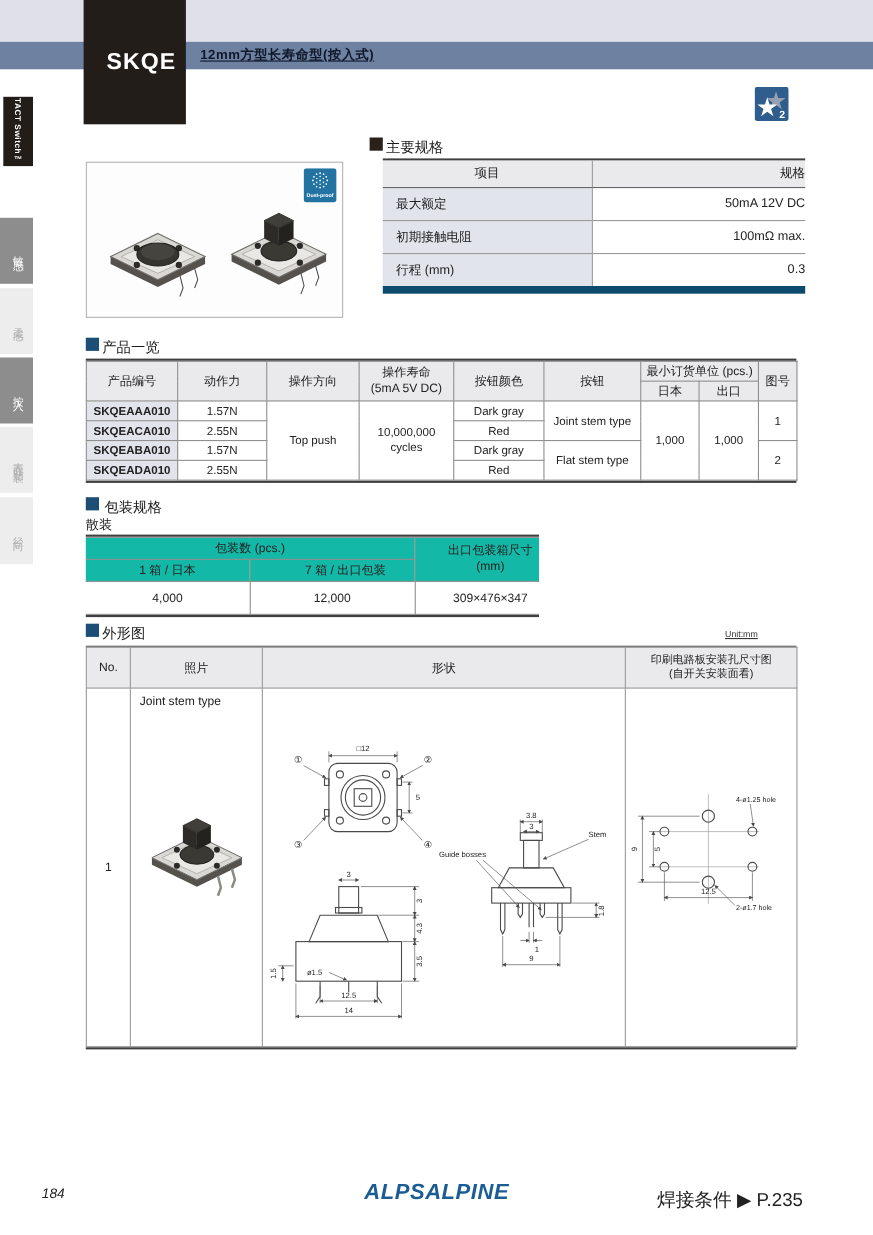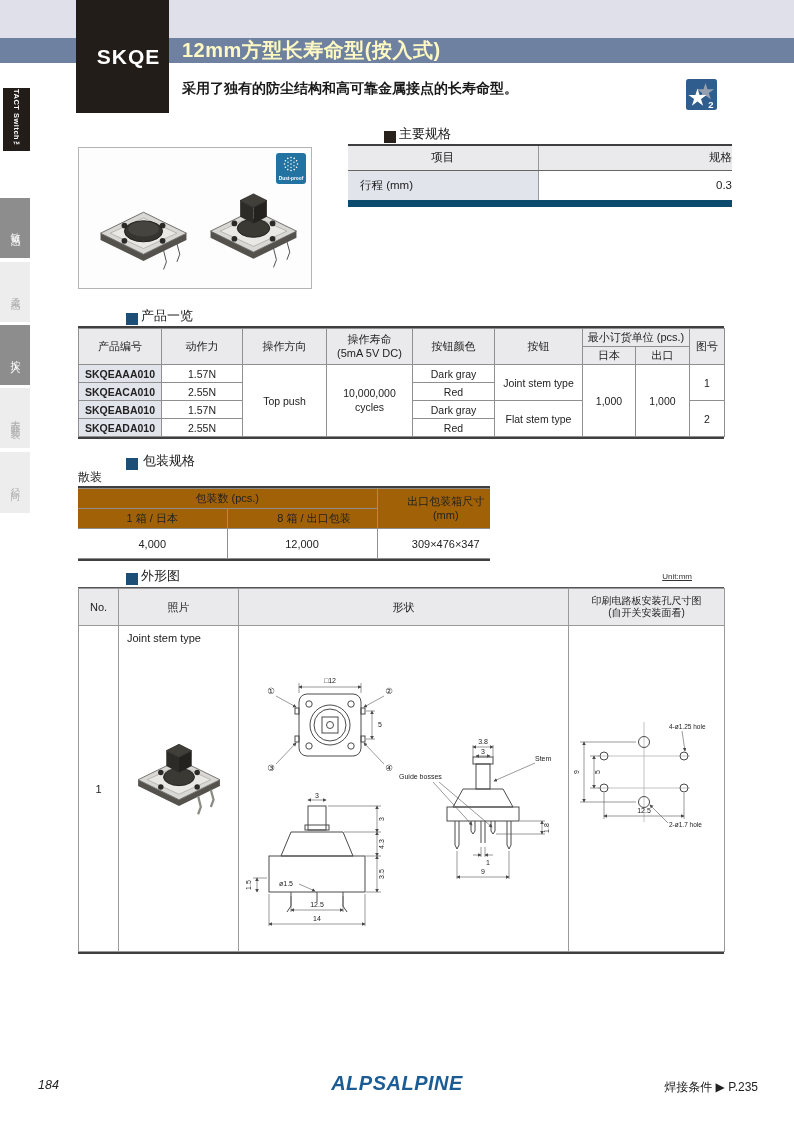--- a/index.html
+++ b/index.html
@@ -3,35 +3,35 @@
 <meta charset="utf-8">
 <style>
   * { margin:0; padding:0; box-sizing:border-box; }
   body { font-family:"Liberation Sans","DejaVu Sans",sans-serif; background:#f2f2f2; }
   .page { position:relative; width:794px; height:1123px; background:#ffffff; margin:0 auto; overflow:hidden; }
   .abs { position:absolute; }
 
   
   .top-band { left:0; top:0; width:794px; height:38px; background:#dfe0ea; }
   .title-bar { left:0; top:38px; width:794px; height:25px; background:#6e81a0; }
-  .title-bar-text { position:absolute; left:182px; top:0; line-height:25px; color:#fef9c3; font-size:20px; font-weight:bold; letter-spacing:0.5px; }
+  .title-bar-text { position:absolute; left:182px; top:0; line-height:25px; color:#0f172a; font-size:12px; font-weight:bold; letter-spacing:0.5px;text-decoration:underline; }
   .model-box { left:76px; top:0; width:93px; height:113px; background:#231d19; display:flex; align-items:center; justify-content:center; }
   .model-box span { color:#ffffff; font-size:21px; font-weight:bold; letter-spacing:1px;margin-left:12px; }
   .subtitle { left:182px; top:80px; font-size:14px; font-weight:bold; color:#1a1a1a; }
 
   
   .tact-box { left:3px; top:88px; width:27px; height:63px; background:#231d19; display:flex; align-items:center; justify-content:center; }
   .tact-box span { writing-mode:vertical-rl; color:#ffffff; font-size:7.5px; font-weight:bold; letter-spacing:0.5px; }
   .side-tab { left:0; width:30px; display:flex; align-items:center; justify-content:center; }
   .side-tab span { writing-mode:vertical-rl; font-size:10px; letter-spacing:3px; }
   .tab-dark { background:#8d8d8d; } .tab-dark span { color:#ffffff; }
   .tab-light { background:#ededed; } .tab-light span { color:#b0b0b0; }
 
   
-  .sec-title { display:flex; align-items:flex-end; font-size:13px; color:#1a1a1a;margin-left:48px; }
+  .sec-title { display:flex; align-items:flex-start; font-size:13px; color:#1a1a1a; }
   .sq { display:inline-block; width:12px; height:12px; margin-right:3px; }
   .sq-blue { background:#1d4e75; }
   .sq-dark { background:#29211c; }
 
   
   .photo-box { left:78px; top:147px; width:234px; height:142px; background:#fdfdfd; border:1px solid #b4b4b4; }
 
   
   .stable-wrap { left:348px; top:144px; width:384px; border-top:2px solid #3f3f3f; border-bottom:7px solid #0c4a6e; }
   .stable { border-collapse:collapse; table-layout:fixed; width:384px; font-size:11.5px; color:#222; }
@@ -47,45 +47,45 @@
   .ptable th, .ptable td { border:1px solid #8f8f8f; text-align:center; padding:0; }
   .ptable thead th { background:#eaeaec; font-weight:normal; height:18px; font-size:11px; }
   .ptable tbody td { height:18px; }
   .ptable td.pn { background:#e2e4ec; font-weight:bold; text-align:left; padding-left:6px; }
   .two-line div { line-height:1.25; }
 
   
   .ktable-wrap { left:78px; top:486px; width:412px; border-top:2px solid #3f3f3f; border-bottom:2px solid #3f3f3f; }
   .ktable { border-collapse:collapse; table-layout:fixed; width:412px; font-size:11px; color:#222; }
   .ktable th, .ktable td { border:1px solid #8f8f8f; text-align:center; padding:0; }
-  .ktable th { background:#a16207; font-weight:normal; height:20px; }
+  .ktable th { background:#14b8a6; font-weight:normal; height:20px; }
   .ktable td { height:30px; background:#fff; }
   .ktable th:first-child, .ktable td:first-child { border-left:none; }
   .ktable th:last-child, .ktable td:last-child { border-right:none;padding-left:24px; }
 
   
   .otable-wrap { left:78px; top:587px; width:646px; border-top:1.5px solid #555; border-bottom:2px solid #3f3f3f; }
   .otable { border-collapse:collapse; table-layout:fixed; width:646px; font-size:11px; color:#222; }
   .otable th, .otable td { border:1px solid #9a9a9a; text-align:center; padding:0; }
   .otable thead th { background:#eaeaec; font-weight:normal; height:37px; }
   .otable tbody td { height:326px; vertical-align:top; position:relative; }
   .otable td.no-cell { vertical-align:middle; }
   .photo-label { position:absolute; left:8px; top:6px; font-size:11px; color:#222; }
-  .unit-note { left:592px; top:572px; width:100px; text-align:right; font-size:8px; color:#333;text-decoration:underline; }
+  .unit-note { left:624px; top:572px; width:100px; text-align:center; font-size:8px; color:#333;text-decoration:underline; }
 
   
   .dwg { fill:none; stroke:#4a4a4a; stroke-width:1; }
   .dim { fill:none; stroke:#555; stroke-width:0.6; }
   .cl  { fill:none; stroke:#aaa; stroke-width:0.7; }
   .dtx { font-size:7px; fill:#222; }
   .dtx2 { font-size:8.5px; fill:#222; }
 
   
   .page-num { left:38px; top:1078px; font-size:12.5px; color:#222;font-style:italic; }
-  .footer-right { left:582px; top:1079px; width:176px; text-align:right; font-size:12px; color:#222; }
+  .footer-right { left:554px; top:1079px; width:176px; text-align:right; font-size:17px; color:#222; }
   .logo-wrap { left:300px; top:1070px; width:194px; text-align:center; }
 </style>
 </head>
 <body>
 
 <svg width="0" height="0" style="position:absolute">
   <defs>
     <marker id="arr" markerWidth="7" markerHeight="7" refX="5" refY="3" orient="auto-start-reverse">
       <path d="M0,0 L6,3 L0,6 Z" fill="#4a4a4a"></path>
     </marker>
@@ -94,21 +94,20 @@
 
 <div class="page">
 
   <div class="abs top-band"></div>
   <div class="abs title-bar">
     <div class="title-bar-text">12mm方型长寿命型(按入式)</div>
   </div>
   <div class="abs model-box">
     <span>SKQE</span>
   </div>
-  <div class="abs subtitle">采用了独有的防尘结构和高可靠金属接点的长寿命型。</div>
 
   <div class="abs" style="left:686px;top:79px;width:31px;height:31px;">
     <svg width="31" height="31" viewBox="0 0 31 31">
       <rect x="0" y="0" width="31" height="31" rx="2.5" fill="#2e5d8e"></rect>
       <polygon points="19.5,4 21.5,10.2 28.1,10.2 22.8,14.1 24.8,20.3 19.5,16.4 14.2,20.3 16.2,14.1 10.9,10.2 17.5,10.2" fill="#94a0b0"></polygon>
       <polygon points="11.5,9.5 13.6,16.1 20.5,16.1 15,20.1 17.1,26.7 11.5,22.6 5.9,26.7 8.1,20.1 2.5,16.1 9.4,16.1" fill="#ffffff"></polygon>
       <text x="25" y="28.5" text-anchor="middle" font-size="9.5" font-weight="bold" fill="#ffffff">2</text>
     </svg>
   </div>
 
@@ -207,20 +206,28 @@
           <col style="width:194px">
         </colgroup>
       <thead>
         <tr>
           <th>项目</th>
           <th class="c2">规格</th>
         </tr>
       </thead>
       <tbody>
         <tr>
+          <td class="c1">最大额定</td>
+          <td class="c2">50mA 12V DC</td>
+        </tr>
+        <tr>
+          <td class="c1">初期接触电阻</td>
+          <td class="c2">100mΩ max.</td>
+        </tr>
+        <tr>
           <td class="c1">行程 (mm)</td>
           <td class="c2">0.3</td>
         </tr>
       </tbody>
     </table>
   </div>
 
   <div class="abs sec-title" style="left:78px;top:307px;">
     <span class="sq sq-blue"></span>
     <span>产品一览</span>
@@ -308,21 +315,21 @@
       <thead>
         <tr>
           <th colspan="2">包装数 (pcs.)</th>
           <th rowspan="2" class="two-line">
             <div>出口包装箱尺寸</div>
             <div>(mm)</div>
           </th>
         </tr>
         <tr>
           <th>1 箱 / 日本</th>
-          <th>8 箱 / 出口包装</th>
+          <th>7 箱 / 出口包装</th>
         </tr>
       </thead>
       <tbody>
         <tr>
           <td>4,000</td>
           <td>12,000</td>
           <td>309×476×347</td>
         </tr>
       </tbody>
     </table>

